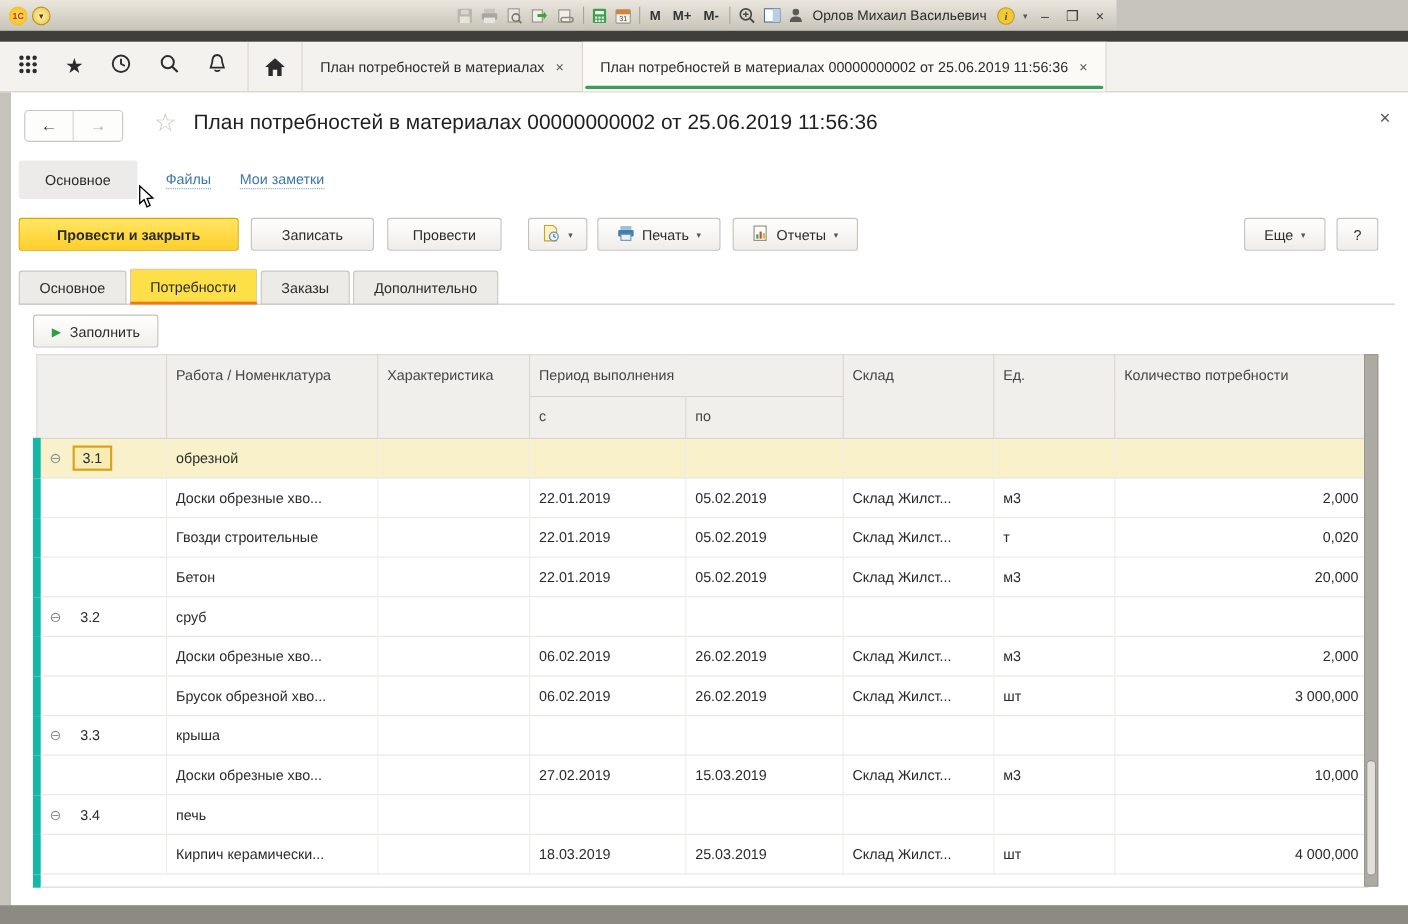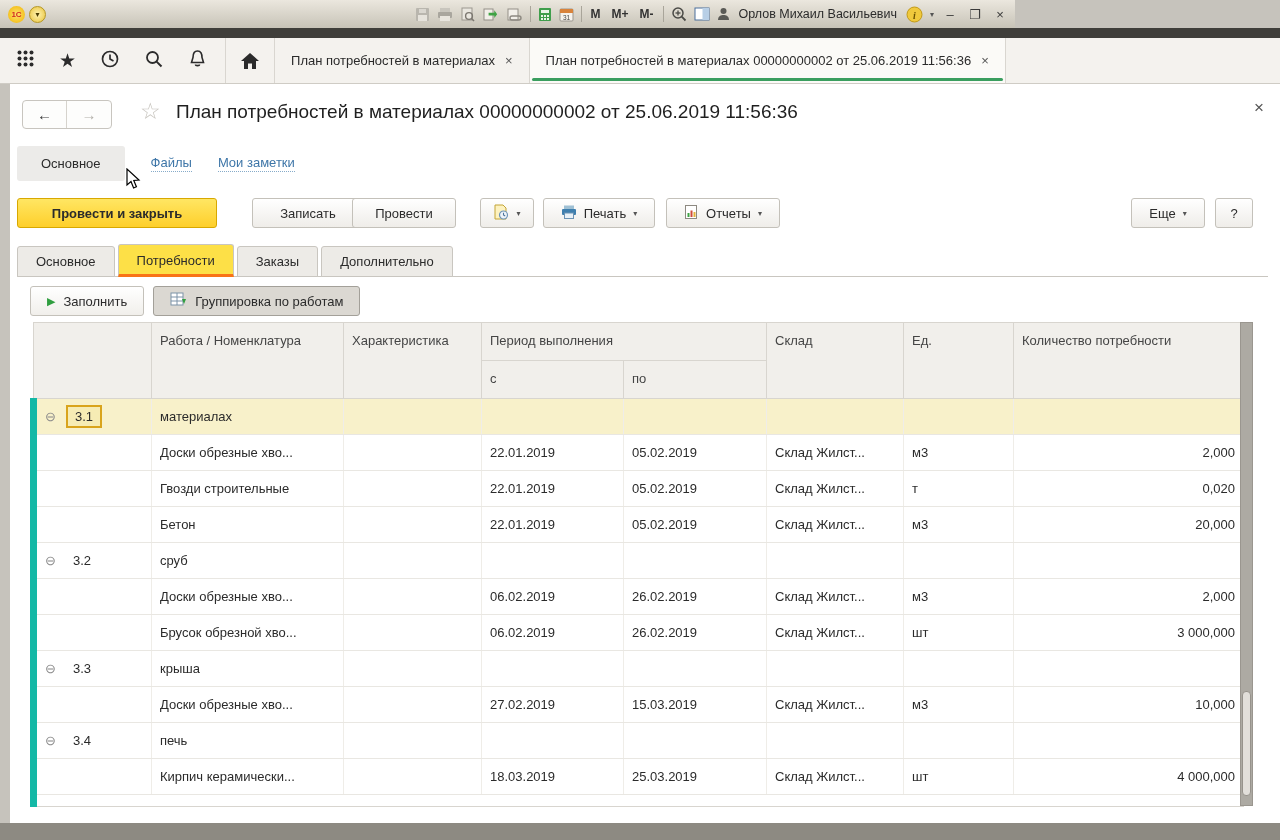--- a/index.html
+++ b/index.html
@@ -273,21 +273,21 @@
     <div class="cursor">
       <svg width="15" height="22">
           <path d="M1 1 L1 17 L5 13.5 L7.6 20 L10.4 18.8 L7.8 12.5 L13 12 Z" fill="#fff" stroke="#000" stroke-width="1.2"></path>
         </svg>
     </div>
 
     <div class="command-bar">
       <div class="btn btn-yellow" style="left:7px; width:200px;">
           <span>Провести и закрыть</span>
         </div>
-      <div class="btn" style="left:218px; width:112px;margin-left:24px;">
+      <div class="btn" style="left:218px; width:112px;">
           <span>Записать</span>
         </div>
       <div class="btn" style="left:342px; width:104px;">
           <span>Провести</span>
         </div>
       <div class="btn" style="left:470px; width:54px;">
         <span><svg width="16" height="16">
               <path d="M2 1 L10 1 L13 4 L13 15 L2 15 Z" fill="#fdf2c0" stroke="#c3a437"></path>
               <circle cx="10.5" cy="11" r="4" fill="#eef3f8" stroke="#6d94b8" stroke-width="1.2"></circle>
               <polyline points="10.5,8.8 10.5,11 12.2,12" fill="none" stroke="#4a729a" stroke-width="1.1"></polyline>
@@ -327,30 +327,20 @@
         <div class="ftab active">Потребности</div>
         <div class="ftab">Заказы</div>
         <div class="ftab">Дополнительно</div>
       </div>
     <div class="panel-line"></div>
 
     <div class="table-toolbar">
       <div class="tool-btn">
         <span class="play">▶</span>
         <span>Заполнить</span>
-      </div>
-      <div class="tool-btn pressed">
-        <span><svg width="17" height="16">
-              <rect x="1" y="1" width="12" height="12" fill="#fff" stroke="#7d93a8"></rect>
-              <line x1="1" y1="5" x2="13" y2="5" stroke="#7d93a8"></line>
-              <line x1="1" y1="9" x2="13" y2="9" stroke="#7d93a8"></line>
-              <line x1="7" y1="1" x2="7" y2="13" stroke="#7d93a8"></line>
-              <path d="M12 7 L16 7 L14 12 Z" fill="#2f9e3f"></path>
-            </svg></span>
-        <span>Группировка по работам</span>
       </div>
     </div>
 
     <div class="grid-wrap">
       <table class="grid">
         <colgroup>
           <col style="width:118px">
             <col style="width:192px">
             <col style="width:138px">
             <col style="width:142px">
@@ -370,21 +360,21 @@
             <th rowspan="2">Количество потребности</th>
           </tr>
           <tr>
             <th>с</th>
             <th>по</th>
           </tr>
         </thead>
         <tbody id="grid-body">
             <tr class="group-row selected">
               <td><span class="collapse">⊖</span><span class="gnum focused">3.1</span></td>
-              <td>материалах</td>
+              <td>обрезной</td>
               <td></td>
               <td></td>
               <td></td>
               <td></td>
               <td></td>
               <td class="qty"></td>
             </tr>
             <tr>
               <td></td>
               <td>Доски обрезные хво...</td>

